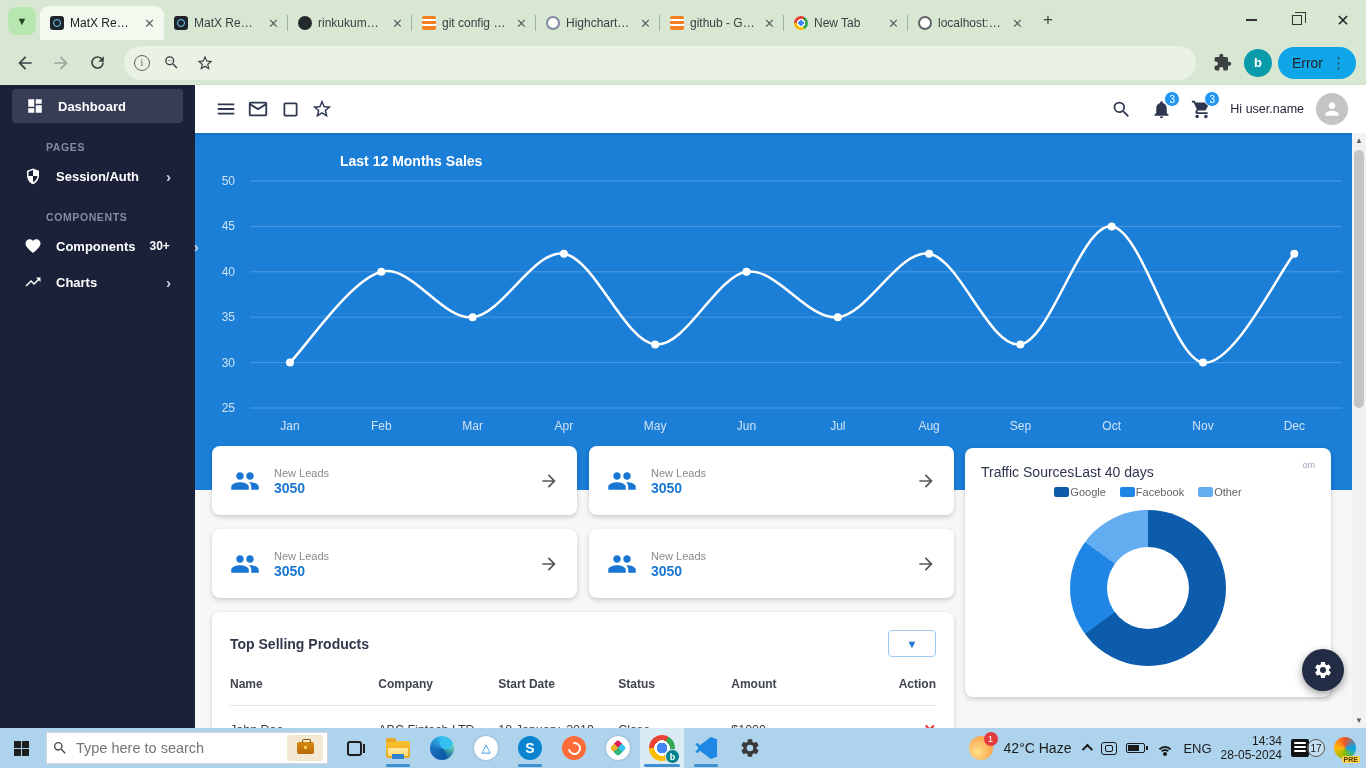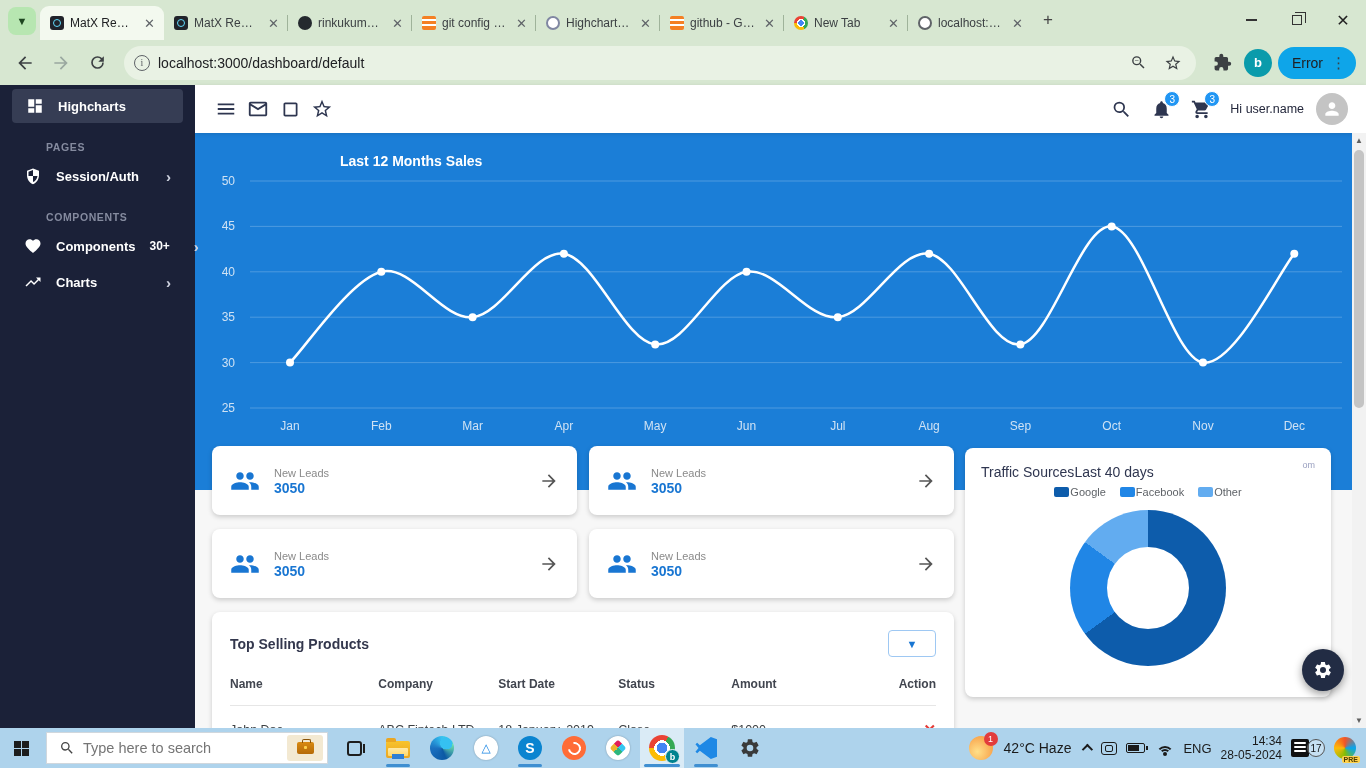--- a/index.html
+++ b/index.html
@@ -103,21 +103,21 @@
 .sbtn{height:15px;display:flex;align-items:center;justify-content:center;color:#606060;font-size:8px;cursor:pointer}
 .sthumb{position:absolute;left:2px;top:17px;width:10px;height:258px;border-radius:5px;background:#c4c4c4;cursor:pointer}
 .sbtn.down{position:absolute;bottom:0;width:14px}
 
 
 .taskbar{position:absolute;left:0;bottom:0;width:1366px;height:40px;background:#aed3ec;display:flex;align-items:center;z-index:9}
 .tslot{width:44px;height:40px;display:flex;align-items:center;justify-content:center;position:relative;cursor:pointer}
 .tslot.startb{width:42px}
 .winlogo{display:grid;grid-template-columns:7px 7px;grid-template-rows:7px 7px;gap:1px}
 .winlogo i{background:#1d1d1d}
-.tsearch{width:282px;height:32px;background:#fff;border:1px solid #d0d7dd;display:flex;align-items:center;gap:8px;padding:0 4px 0 12px;margin:0 4px}
+.tsearch{width:282px;height:32px;background:#fff;border:1px solid #d0d7dd;display:flex;align-items:center;gap:8px;padding:0 4px 0 5px;margin:0 4px}
 .tsearch input{border:none;outline:none;flex:1;font-size:14.5px;color:#333;background:transparent;font-family:"Liberation Sans",sans-serif}
 .hltile{width:36px;height:26px;border-radius:3px;background:#f3e9d2;display:flex;align-items:center;justify-content:center}
 .brief{position:relative;width:17px;height:12px;background:linear-gradient(#d98a12,#b56a08);border-radius:2px}
 .brief:before{content:"";position:absolute;left:5px;top:-3px;width:7px;height:3px;border:1.5px solid #8a5206;border-bottom:none;border-radius:2px 2px 0 0}
 .brief:after{content:"";position:absolute;left:7px;top:4px;width:3px;height:3px;background:#ffd24d;border-radius:1px}
 .taskview{position:relative;width:15px;height:15px;border:2px solid #1d1d1d;border-radius:3px}
 .taskview:before{content:"";position:absolute;right:-5px;top:1px;width:2px;height:9px;background:#1d1d1d}
 .runbar{position:absolute;bottom:1px;left:10px;width:24px;height:3px;border-radius:2px;background:#3f8fd1}
 .tslot.activeapp{background:rgba(255,255,255,.55)}
 .tslot.activeapp .runbar{left:4px;width:36px}
@@ -246,21 +246,20 @@
           <path d="M4 13h12.17l-5.59 5.59L12 20l8-8-8-8-1.41 1.41L16.17 11H4v2z"></path>
         </svg>
     </span>
     <span class="navic">
       <svg viewBox="0 0 24 24" width="19" height="19" fill="currentColor">
           <path d="M17.65 6.35A7.96 7.96 0 0 0 12 4a8 8 0 1 0 8 8h-2a6 6 0 1 1-1.76-4.24L13 11h7V4l-2.35 2.35z"></path>
         </svg>
     </span>
     <div class="urlpill">
       <span class="infoc">i</span>
-      <span class="urltext">localhost:3000/dashboard/default</span>
       <span class="pillic">
         <svg viewBox="0 0 24 24" width="17" height="17" fill="currentColor">
             <path d="M15.5 14h-.79l-.28-.27A6.47 6.47 0 0 0 16 9.5 6.5 6.5 0 1 0 9.5 16c1.61 0 3.09-.59 4.23-1.57l.27.28v.79l5 4.99L20.49 19l-4.99-5zm-6 0A4.5 4.5 0 1 1 14 9.5 4.49 4.49 0 0 1 9.5 14zM7 9h5v1H7z"></path>
           </svg>
       </span>
       <span class="pillic">
         <svg viewBox="0 0 24 24" width="18" height="18" fill="currentColor">
             <path d="M22 9.24l-7.19-.62L12 2 9.19 8.63 2 9.24l5.46 4.73L5.82 21 12 17.27 18.18 21l-1.63-7.03L22 9.24zM12 15.4l-3.76 2.27 1-4.28-3.32-2.88 4.38-.38L12 6.1l1.71 4.04 4.38.38-3.32 2.88 1 4.28L12 15.4z"></path>
           </svg>
       </span>
@@ -278,21 +277,21 @@
   </div>
 
   <aside class="sidebar">
 
     <div class="navitem active">
       <span class="sideic">
         <svg viewBox="0 0 24 24" width="18" height="18" fill="currentColor">
             <path d="M3 13h8V3H3v10zm0 8h8v-6H3v6zm10 0h8V11h-8v10zm0-18v6h8V3h-8z"></path>
           </svg>
       </span>
-      <span>Highcharts</span>
+      <span>Dashboard</span>
     </div>
 
     <div class="seclabel">PAGES</div>
 
     <div class="navitem">
       <span class="sideic">
         <svg viewBox="0 0 24 24" width="18" height="18" fill="currentColor">
             <path d="M12 2 4 5v6c0 5.55 3.84 10.74 8 12 4.16-1.26 8-6.45 8-12V5l-8-3zm0 10h6c-.47 3.7-2.9 7.1-6 8.1V12H6V6.3l6-2.25V12z"></path>
           </svg>
       </span>

